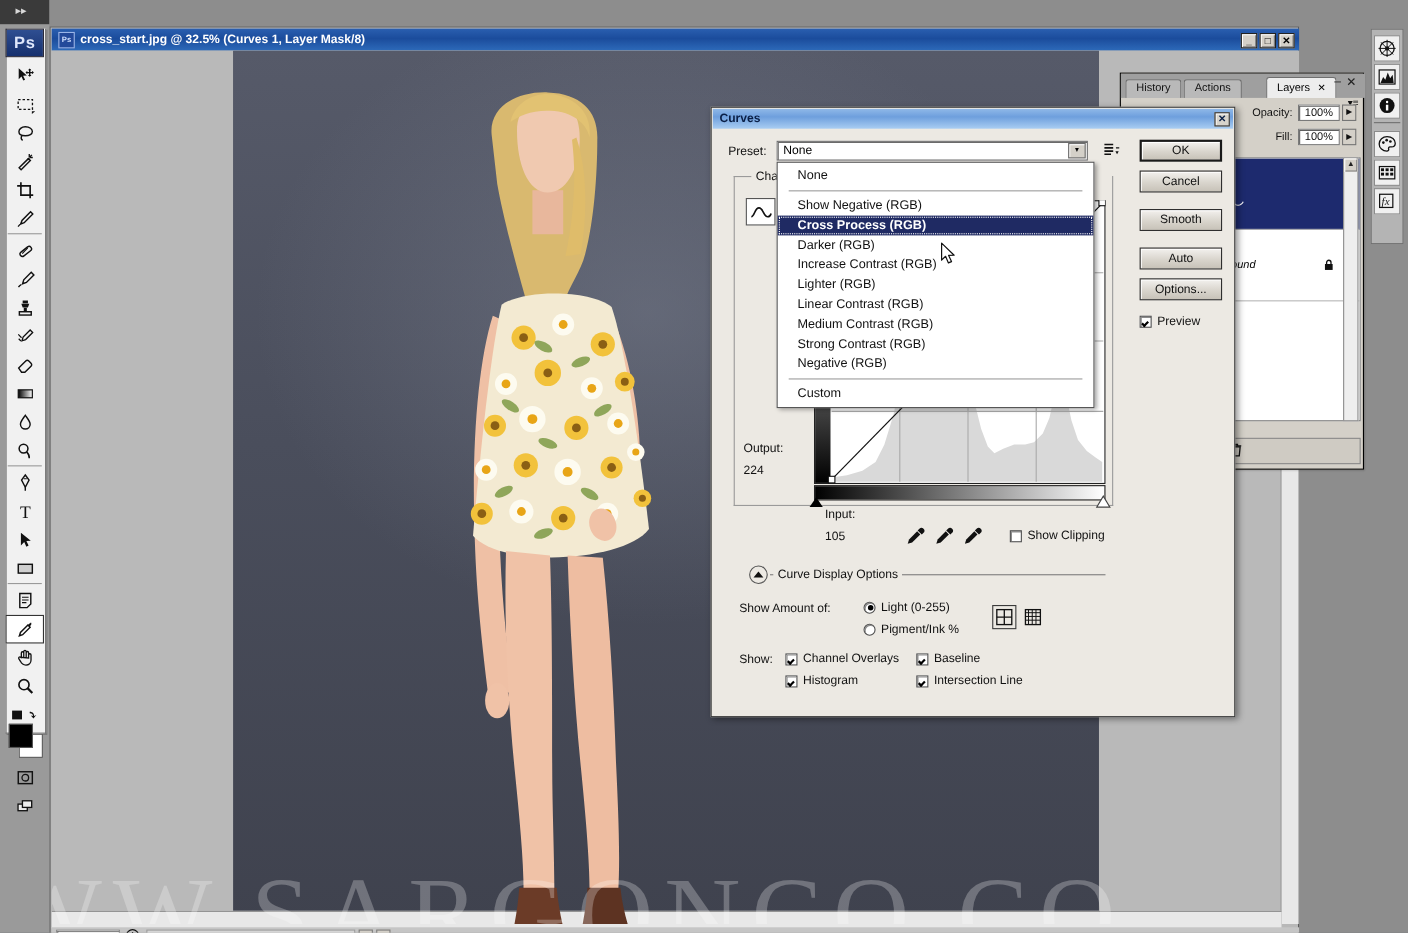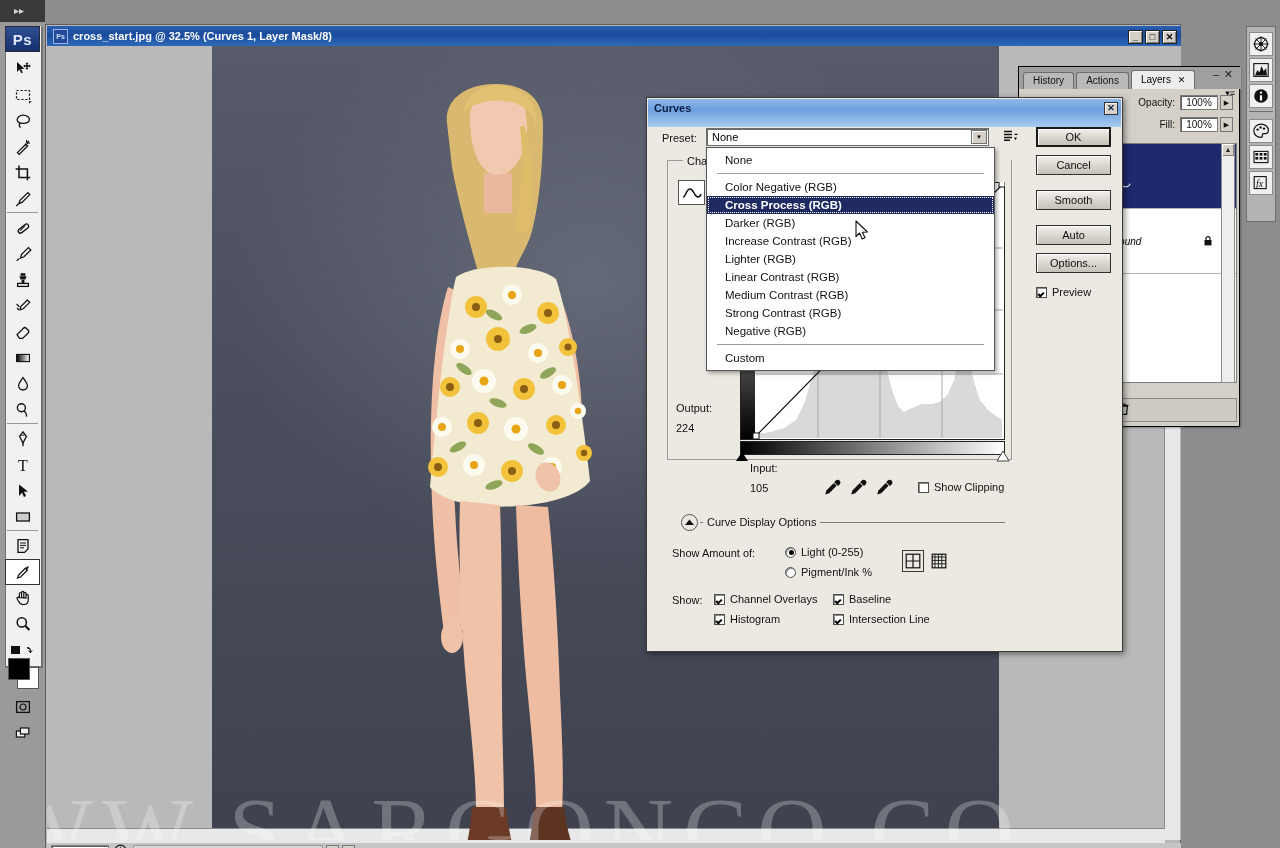--- a/index.html
+++ b/index.html
@@ -103,21 +103,21 @@
   .statArrow{width:13px;height:14px;background:#d4d0c8;border:1px solid #7b7b7b;
     font-size:7px;line-height:12px;text-align:center;margin-left:3px;box-sizing:border-box;}
 
   
   #panelGroup{left:1018px;top:66px;width:222px;height:361px;background:#d4d0c8;border:1px solid #000000;box-shadow:1px 1px 2px rgba(0,0,0,.3);box-sizing:border-box;}
   #panelTabs{position:absolute;left:0;top:0;width:222px;height:22px;background:#9f9f9f;display:flex;align-items:flex-end;padding-left:4px;box-sizing:border-box;}
   .ptab{
     height:17px;padding:0 9px;background:#b9b9b9;border:1px solid #6e6e6e;border-bottom:none;
     font-size:10px;line-height:16px;color:#111;margin-right:2px;border-radius:3px 3px 0 0;box-sizing:border-box;
   }
-  .ptab.active{background:#ededed;color:#000;height:19px;line-height:18px;}
+  .ptab.active{background:#ededed;color:#000;height:19px;line-height:18px;margin-left:20px;}
   #panelMin{position:absolute;right:20px;top:2px;font-size:11px;color:#222;line-height:10px;}
   #panelClose{position:absolute;right:6px;top:1px;font-size:11px;color:#222;}
   #panelMenu{position:absolute;right:4px;top:22px;font-size:9px;color:#111;line-height:9px;}
   .panelRow{position:absolute;display:flex;align-items:center;font-size:10px;color:#111;}
   .numField{
     width:38px;height:15px;background:#fff;border:1px solid #7a7a7a;box-shadow:inset 1px 1px 0 #5f5f5f;
     font-size:10px;line-height:14px;text-align:center;box-sizing:border-box;
   }
   .stepArrow{width:13px;height:15px;background:#d4d0c8;border:1px solid #767676;font-size:7px;line-height:13px;text-align:center;box-sizing:border-box;margin-left:2px;}
   #layerList{position:absolute;left:4px;top:76px;width:214px;height:240px;background:#fff;border:1px solid #7c7c7c;box-sizing:border-box;overflow:hidden;}
@@ -135,21 +135,21 @@
     display:flex;align-items:center;justify-content:center;box-sizing:border-box;}
   .dockSep{width:24px;height:4px;margin:3px auto;border-top:1px solid #6f6f6f;}
 
   
   #curves{
     left:646px;top:97px;width:477px;height:555px;
     background:#ece9e3;border:1px solid #3a3a3a;
     box-shadow:2px 2px 6px rgba(0,0,0,.45);box-sizing:border-box;
   }
   #curvesTitle{
-    position:absolute;left:1px;top:1px;width:473px;height:28px;
+    position:absolute;left:1px;top:1px;width:473px;height:18px;
     background:linear-gradient(180deg,#8fb8e8 0%,#6e9fdd 40%,#a9cdf2 100%);
     color:#0a1f46;font-weight:bold;font-size:11px;line-height:18px;padding-left:6px;box-sizing:border-box;
   }
   #curvesClose{
     position:absolute;right:3px;top:3px;width:14px;height:13px;background:#d7d3cb;border:1px solid #333;
     box-shadow:inset 1px 1px 0 #fff;font-size:9px;line-height:11px;text-align:center;box-sizing:border-box;
   }
   .cLabel{position:absolute;font-size:11px;color:#111;}
   #presetField{
     position:absolute;left:706px;top:128px;width:283px;height:18px;background:#fff;
@@ -793,21 +793,21 @@
   <div class="abs dlgBtn" style="top:225px">Auto</div>
   <div class="abs dlgBtn" style="top:253px">Options...</div>
   <div class="abs" id="previewRow">
     <span class="cbx on"></span>
     <span>Preview</span>
   </div>
 
   <div class="abs" id="presetList">
     <div class="plItem">None</div>
     <div class="plSep"></div>
-    <div class="plItem">Color Negative (RGB)</div>
+    <div class="plItem">Show Negative (RGB)</div>
     <div class="plItem sel">Cross Process (RGB)</div>
     <div class="plItem">Darker (RGB)</div>
     <div class="plItem">Increase Contrast (RGB)</div>
     <div class="plItem">Lighter (RGB)</div>
     <div class="plItem">Linear Contrast (RGB)</div>
     <div class="plItem">Medium Contrast (RGB)</div>
     <div class="plItem">Strong Contrast (RGB)</div>
     <div class="plItem">Negative (RGB)</div>
     <div class="plSep"></div>
     <div class="plItem">Custom</div>

